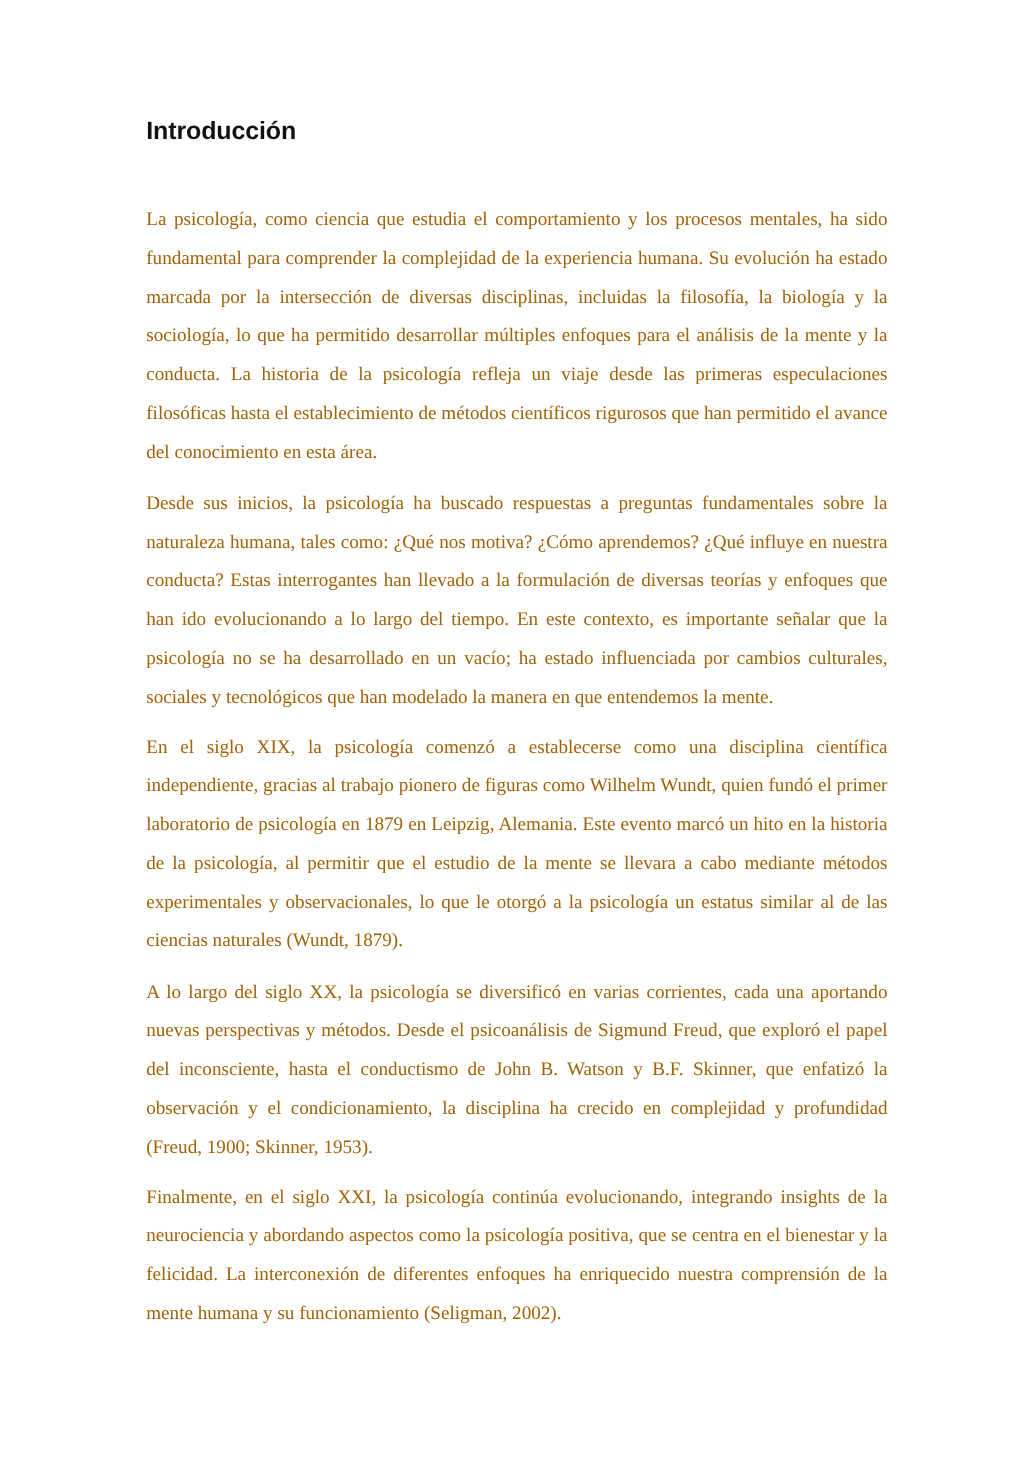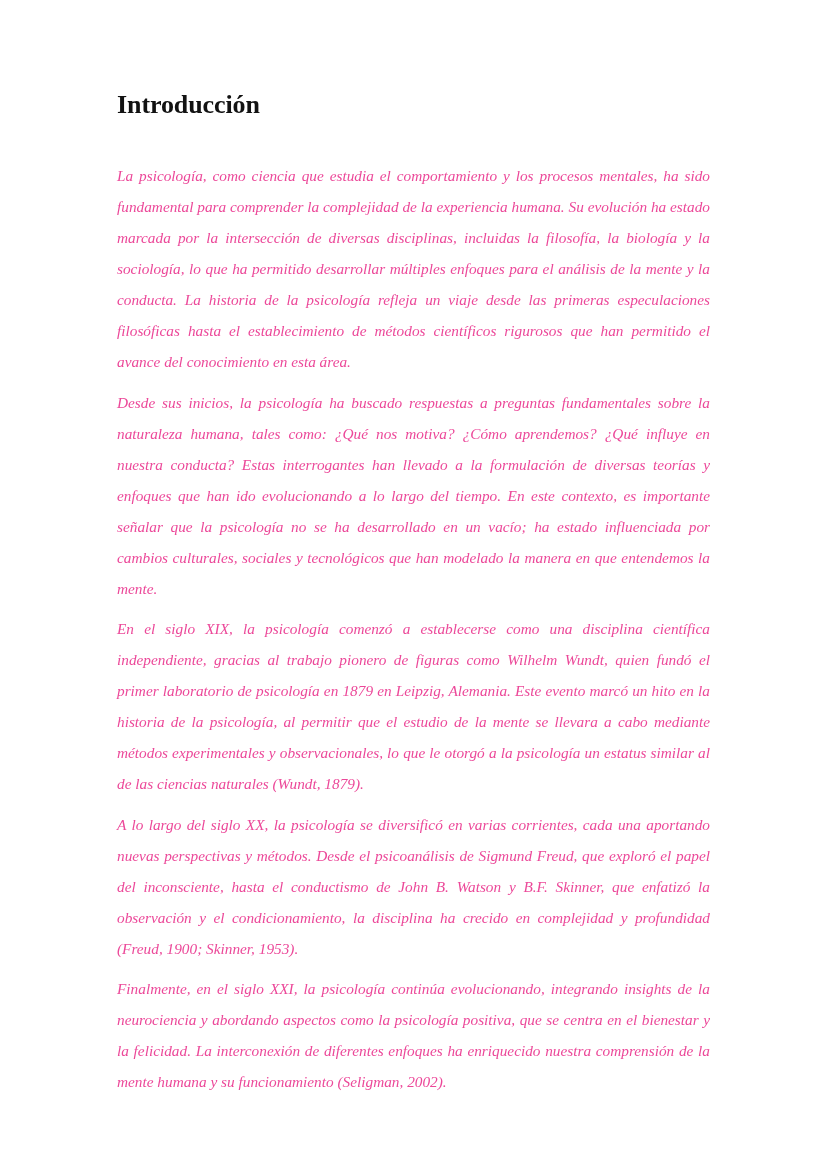--- a/index.html
+++ b/index.html
@@ -19,40 +19,39 @@
   }
 
   .content {
     position: absolute;
     left: 117px;
     top: 88px;
     width: 593px;
   }
 
   .doc-title {
-    font-family: Liberation Serif, serif;
+    font-family: Liberation Sans, sans-serif;
     font-weight: 700;
-    font-size: 26px;
+    font-size: 20px;
     line-height: 34px;
     color: #121212;
     letter-spacing: -0.1px;
     margin: 0 0 38px 0;
     padding: 0;
   }
 
   .body-text {
     font-family: "Liberation Serif", "DejaVu Serif", serif;
     font-size: 15.3px;
     line-height: 31px;
-    color: #ec4899;
+    color: #a16207;
     text-align: justify;
     text-justify: inter-word;
     margin: 0 0 9.5px 0;
     padding: 0;
-    font-style: italic;
     -webkit-font-smoothing: antialiased;
   }
 
   .body-text:last-child {
     margin-bottom: 16px;
   }
 </style>
 </head>
 <body>
 

